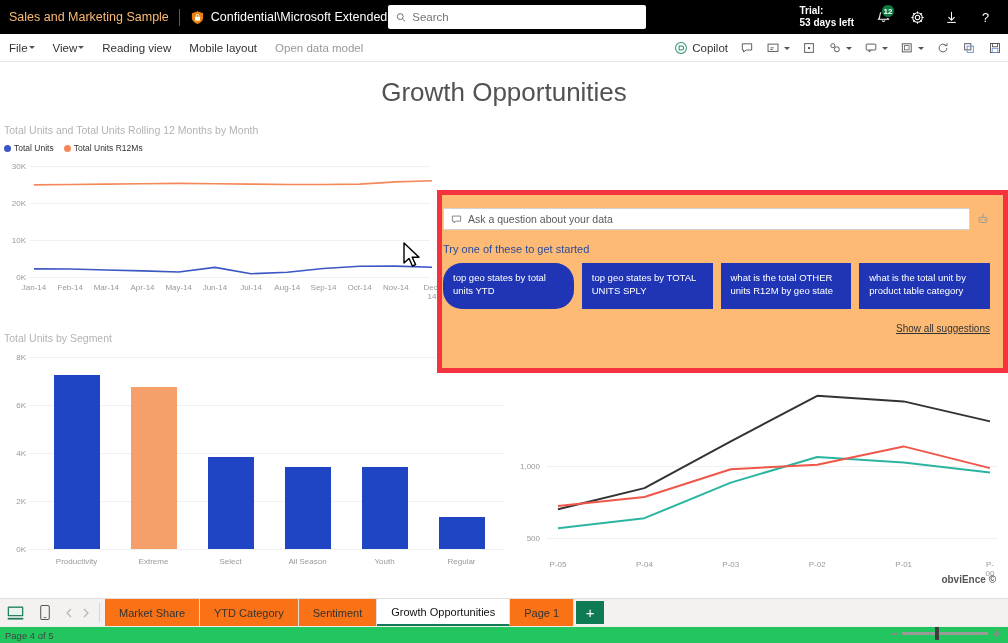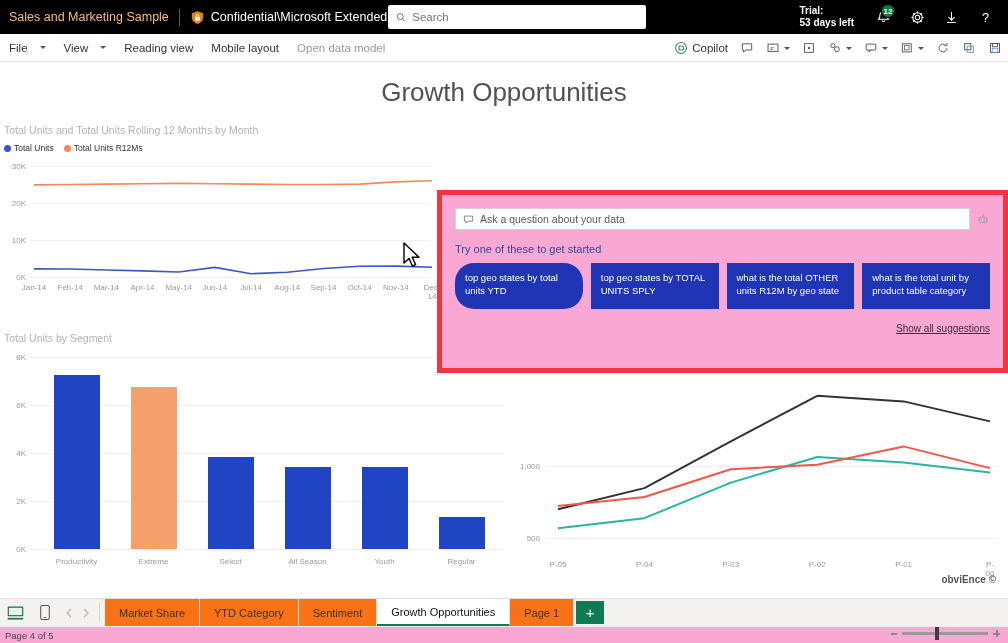--- a/index.html
+++ b/index.html
@@ -65,21 +65,21 @@
   }
 
   
   .ribbon {
     position: absolute; left: 0; top: 34px; width: 1008px; height: 28px;
     background: #ffffff; border-bottom: 1px solid #e6e6e6;
     display: flex; align-items: center;
   }
   .menu-item {
     font-size: 11.5px; color: #333; padding: 0 9px; height: 28px;
-    display: flex; align-items: center; gap: 12px; cursor: default;
+    display: flex; align-items: center; gap: 1px; cursor: default;
     white-space: nowrap;
   }
   .menu-item.dim { color: #999; }
   .chev-dk {
     width: 0; height: 0; border-left: 3.2px solid transparent;
     border-right: 3.2px solid transparent; border-top: 3.6px solid #555;
   }
   .ribbon-right {
     position: absolute; right: 0; top: 0; height: 28px;
     display: flex; align-items: center;
@@ -139,21 +139,21 @@
   .watermark {
     position: absolute; right: 8px; bottom: 2px;
     font-size: 10px; color: #555; font-weight: bold;
   }
 
   
   #qa-panel {
     position: absolute; left: 437px; top: 128px; width: 571px; height: 183px;
     border: 5px solid #f5333f; background: #ffffff;
   }
-  .qa-inner { position: absolute; inset: 0; background: #f9a8d4; padding: 13px 13px 0 13px; }
+  .qa-inner { position: absolute; inset: 0; background: #fdba74; padding: 13px 13px 0 1px; }
   .qa-input-row { display: flex; align-items: center; gap: 6px; }
   .qa-input {
     flex: 1; height: 22px; border: 1px solid #d2d2d2; background: #fff;
     display: flex; align-items: center; gap: 6px; padding: 0 7px;
   }
   .qa-input-text { font-size: 10.5px; color: #5a5a5a; }
   .qa-try {
     font-size: 11px; color: #2a4b9b; margin-top: 13px;
   }
   .qa-btns { display: flex; gap: 8px; margin-top: 8px; }
@@ -192,21 +192,21 @@
   }
   .tab-add {
     width: 28px; margin: 2px 0 2px 2px; background: #0f7b55; color: #fff;
     display: flex; align-items: center; justify-content: center;
     font-size: 15px; cursor: default;
   }
 
   
   .statusbar {
     position: absolute; left: 0; top: 626px; width: 1008px; height: 17px;
-    background: #f9a8d4; border-top: 1px solid #ededed;
+    background: #22c55e; border-top: 1px solid #ededed;
     display: flex; align-items: center;
   }
   .status-txt { font-size: 9.5px; color: #444; margin-left: 5px; }
   .zoom-slider {
     position: absolute; right: 8px; top: 3px;
     display: flex; align-items: center; gap: 5px;
   }
   .zs-minus { width: 6px; height: 2px; background: #888; }
   .zs-track {
     width: 86px; height: 3px; background: #9a9a9a; position: relative;

